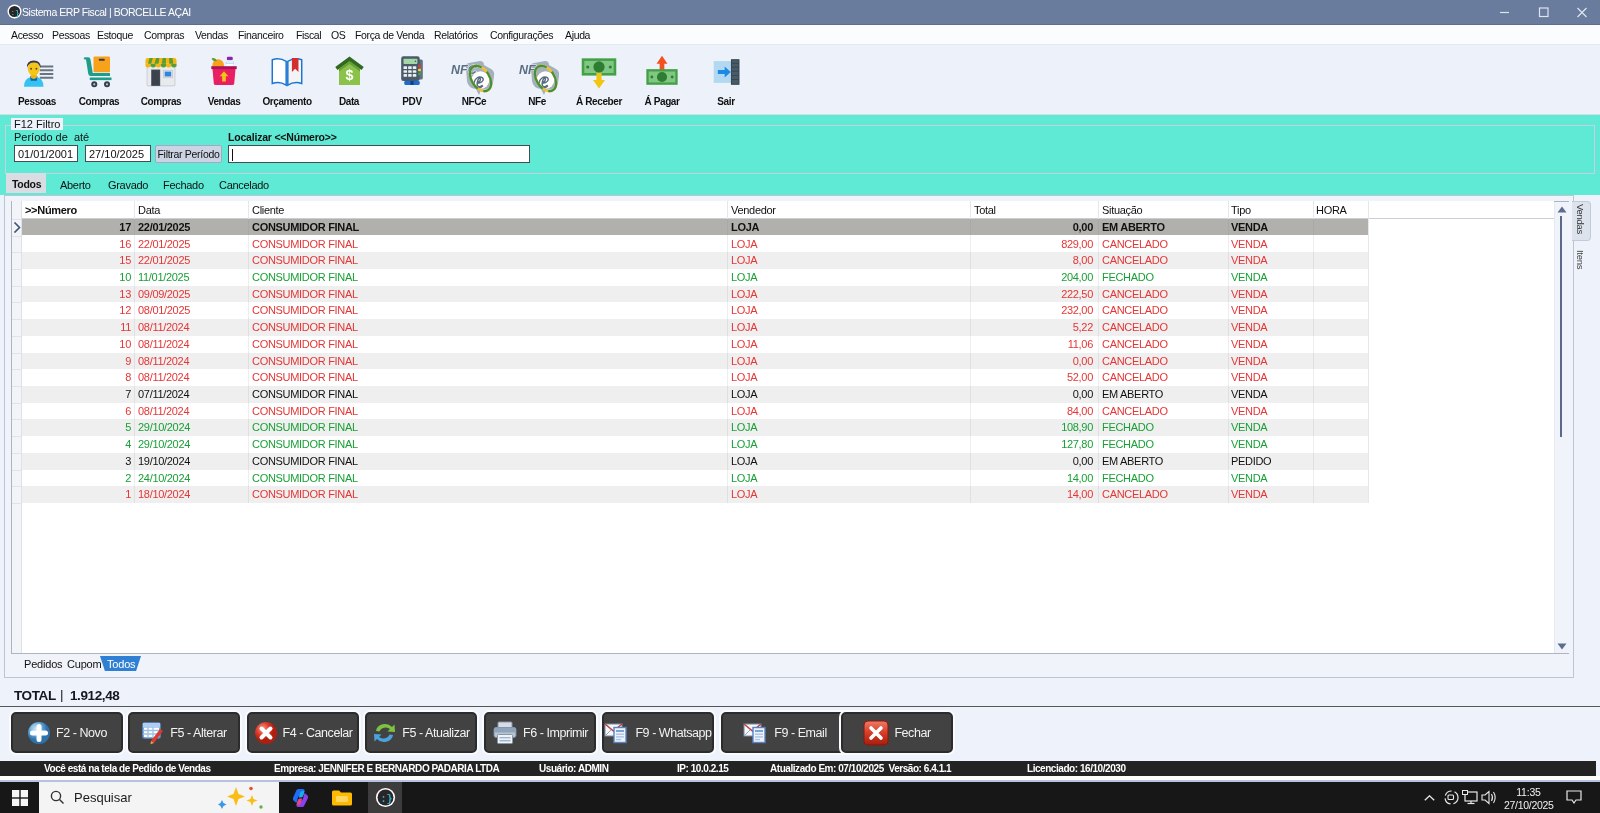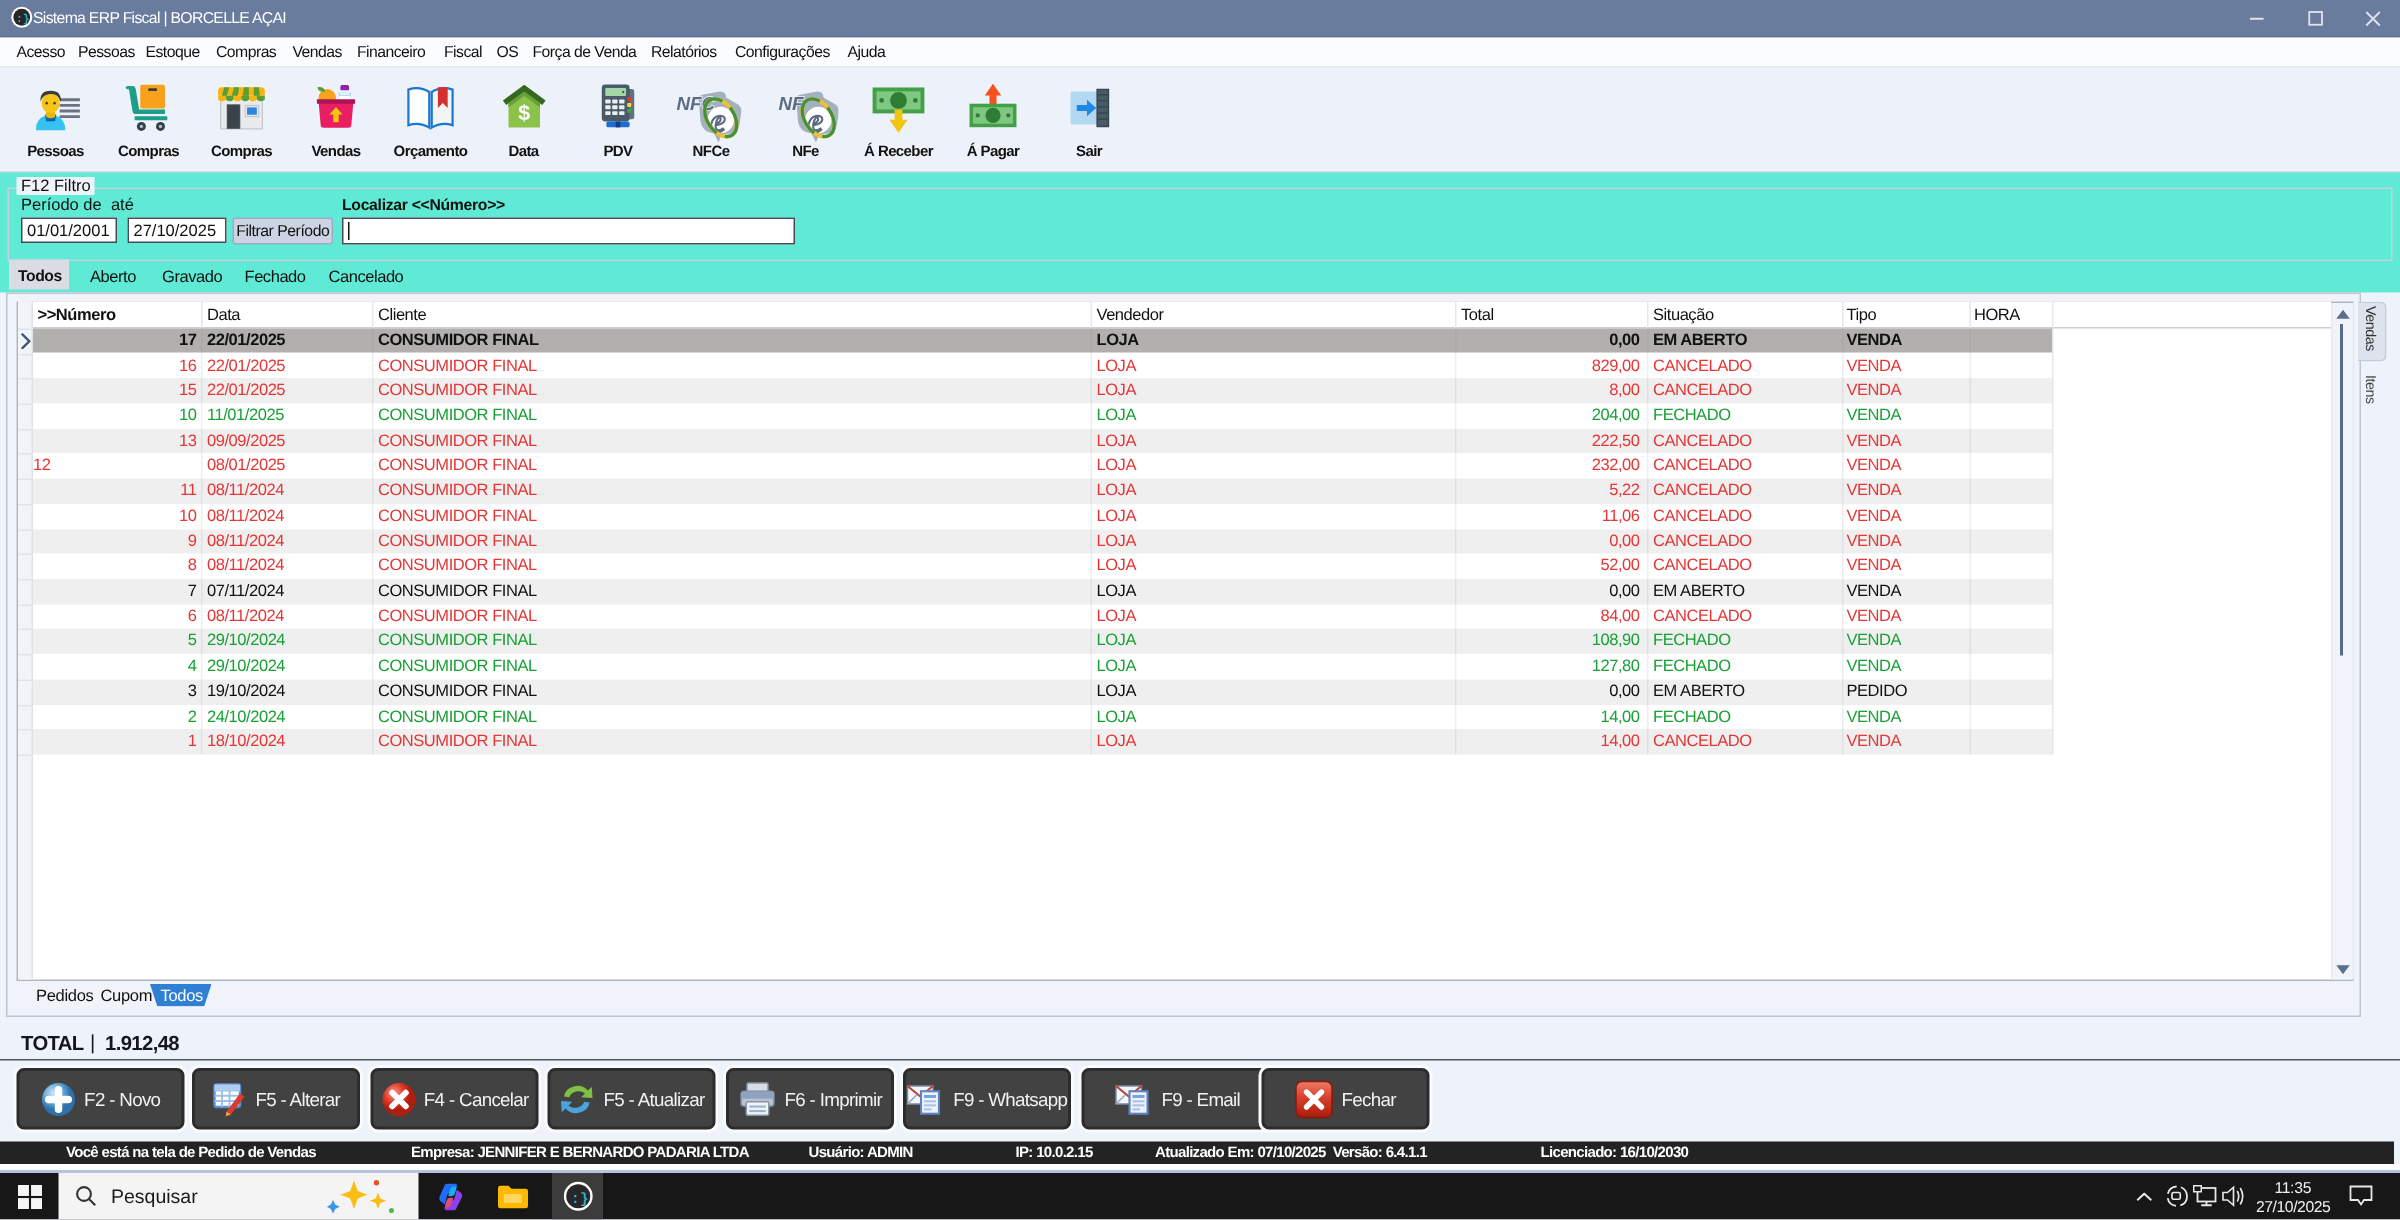--- a/index.html
+++ b/index.html
@@ -316,21 +316,21 @@
 <div class="cell" style="left:1102px;top:271px;font-weight:normal;color:#18a035">FECHADO</div>
 <div class="cell" style="left:1231px;top:271px;font-weight:normal;color:#18a035">VENDA</div>
 <div class="abs" style="left:22px;top:286px;width:1346px;height:16px;background:#efefef"></div>
 <div class="cell" style="left:22px;top:288px;width:109px;text-align:right;font-weight:normal;color:#e53535">13</div>
 <div class="cell" style="left:138px;top:288px;font-weight:normal;color:#e53535">09/09/2025</div>
 <div class="cell" style="left:252px;top:288px;font-weight:normal;color:#e53535">CONSUMIDOR FINAL</div>
 <div class="cell" style="left:731px;top:288px;font-weight:normal;color:#e53535">LOJA</div>
 <div class="cell" style="left:971px;top:288px;width:122px;text-align:right;font-weight:normal;color:#e53535">222,50</div>
 <div class="cell" style="left:1102px;top:288px;font-weight:normal;color:#e53535">CANCELADO</div>
 <div class="cell" style="left:1231px;top:288px;font-weight:normal;color:#e53535">VENDA</div>
-<div class="cell" style="left:22px;top:304px;width:109px;text-align:left;font-weight:normal;color:#e53535">12</div>
+<div class="cell" style="left:22px;top:304px;width:109px;text-align:right;font-weight:normal;color:#e53535">12</div>
 <div class="cell" style="left:138px;top:304px;font-weight:normal;color:#e53535">08/01/2025</div>
 <div class="cell" style="left:252px;top:304px;font-weight:normal;color:#e53535">CONSUMIDOR FINAL</div>
 <div class="cell" style="left:731px;top:304px;font-weight:normal;color:#e53535">LOJA</div>
 <div class="cell" style="left:971px;top:304px;width:122px;text-align:right;font-weight:normal;color:#e53535">232,00</div>
 <div class="cell" style="left:1102px;top:304px;font-weight:normal;color:#e53535">CANCELADO</div>
 <div class="cell" style="left:1231px;top:304px;font-weight:normal;color:#e53535">VENDA</div>
 <div class="abs" style="left:22px;top:319px;width:1346px;height:17px;background:#efefef"></div>
 <div class="cell" style="left:22px;top:321px;width:109px;text-align:right;font-weight:normal;color:#e53535">11</div>
 <div class="cell" style="left:138px;top:321px;font-weight:normal;color:#e53535">08/11/2024</div>
 <div class="cell" style="left:252px;top:321px;font-weight:normal;color:#e53535">CONSUMIDOR FINAL</div>

